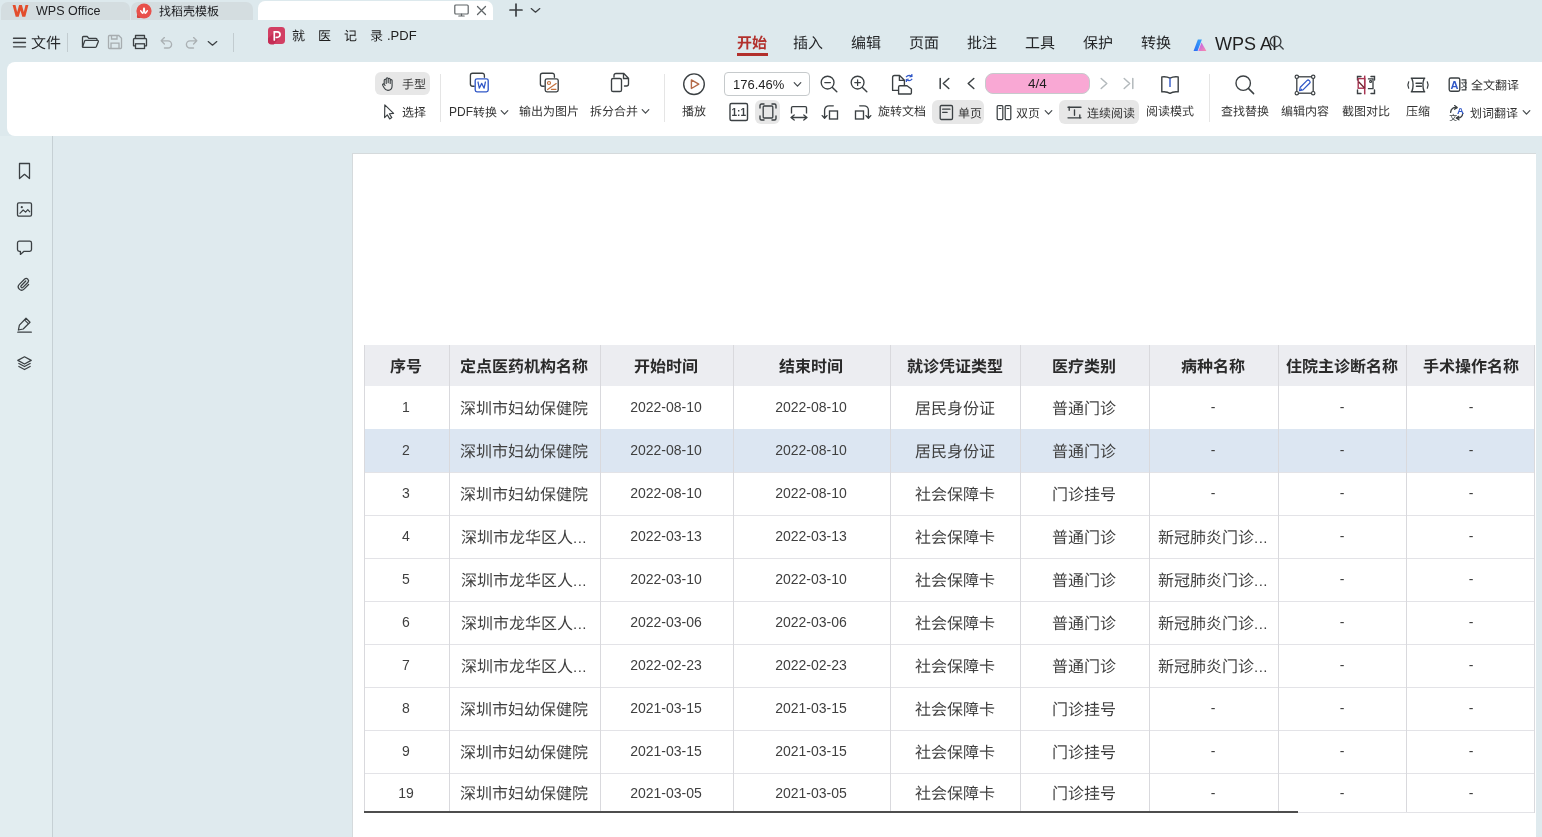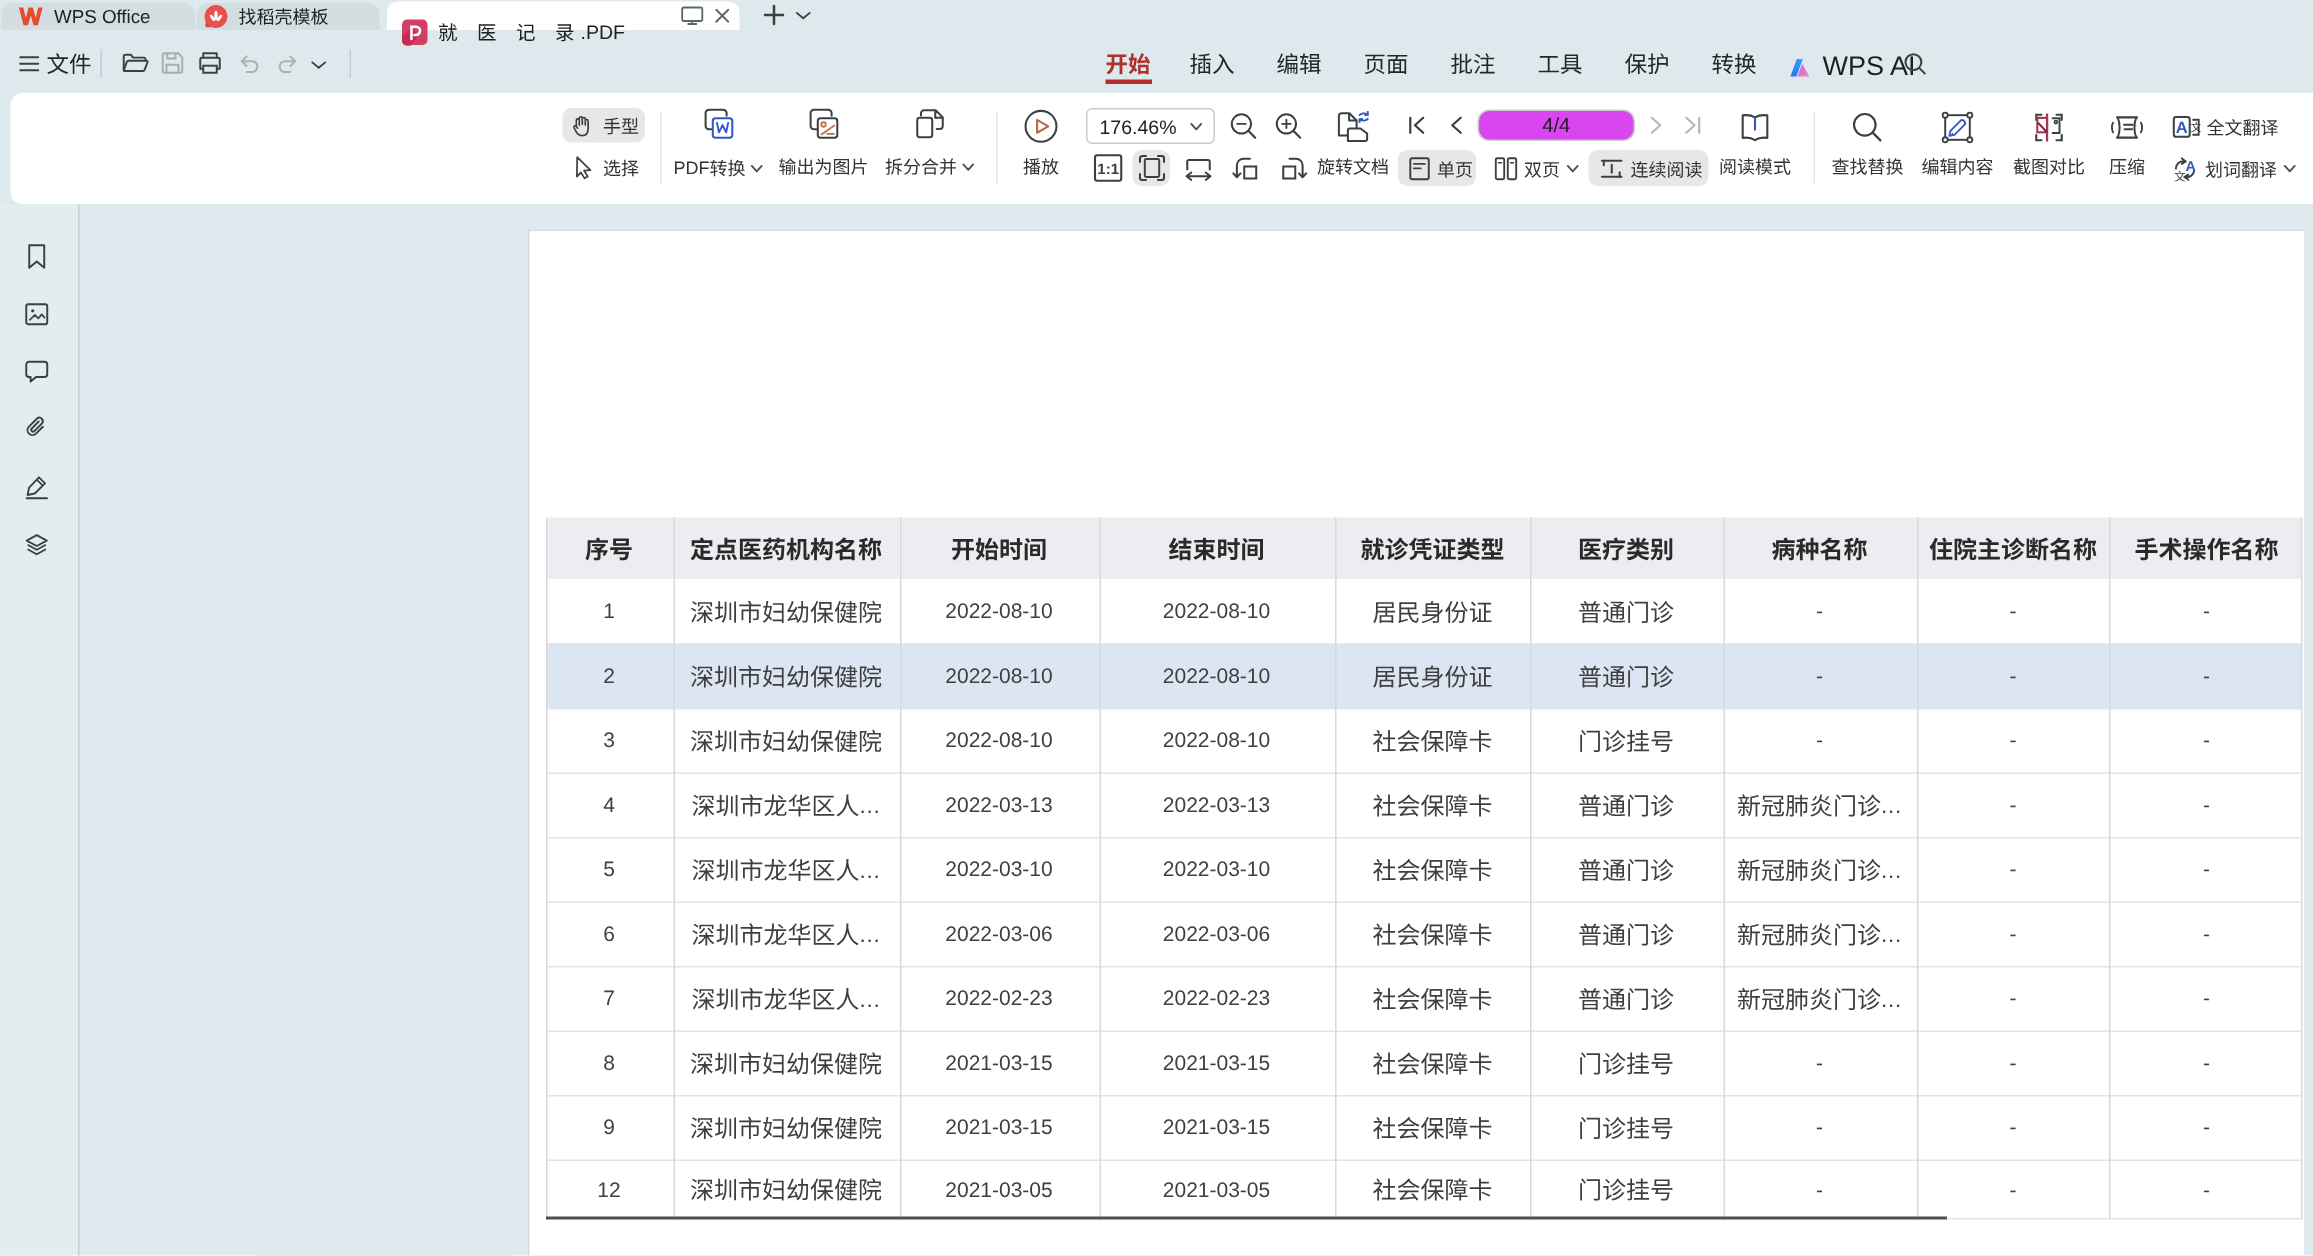--- a/index.html
+++ b/index.html
@@ -31,21 +31,21 @@
           <use href="#g0r" x="0"></use>
           <use href="#g1r" x="1000"></use>
           <use href="#g2r" x="2000"></use>
           <use href="#g3r" x="3000"></use>
           <use href="#g4r" x="4000"></use>
         </g>
       </svg>
     </span>
   </div>
 <div class="abs" style="left:258px;top:1px;width:235px;height:19px;background:#fff;border-radius:7px 7px 0 0"></div>
-<div class="abs row" style="left:267px;top:3px;height:36px">
+<div class="abs row" style="left:267px;top:17px;height:36px">
     <svg width="19" height="19" viewBox="0 0 19 19" fill="none" style="">
       <rect x="1" y="1" width="17" height="17" rx="3.4" fill="#d23f63"></rect>
       <path d="M1 12.5 l6.2-5.8 5.2 4.6 -5.6 7.2 H4.4 A3.4 3.4 0 0 1 1 15.1 Z" fill="#c52d55"></path>
       <path d="M7.3 14 V5.8 h3 a2.75 2.75 0 0 1 0 5.5 H9.3" stroke="#fff" stroke-width="1.7" fill="none" stroke-linecap="round"></path>
     </svg>
     <span style="margin-left:6px;margin-top:1px">
       <svg class="zht" width="104" height="13" style="">
         <g transform="translate(0,11.44) scale(0.013000,-0.013000)" fill="#1f1f1f">
           <use href="#g5r" x="0"></use>
           <use href="#g6r" x="2000"></use>
@@ -392,21 +392,21 @@
 <div class="abs" style="left:938px;top:76px">
     <svg width="13" height="15" viewBox="0 0 13 15" fill="none" style="">
       <path d="M2.2 2.5 v10 M10.8 2.5 L5.3 7.5 L10.8 12.5" stroke="#3b4043" stroke-width="1.5" fill="none" stroke-linejoin="round" stroke-linecap="round"></path>
     </svg>
   </div>
 <div class="abs" style="left:965px;top:76px">
     <svg width="11" height="15" viewBox="0 0 11 15" fill="none" style="">
       <path d="M8.8 2.5 L3.2 7.5 L8.8 12.5" stroke="#3b4043" stroke-width="1.5" fill="none" stroke-linejoin="round" stroke-linecap="round"></path>
     </svg>
   </div>
-<div class="abs" style="left:985px;top:73px;width:105px;height:21px;background:#d946ef;border:1px solid #c6cacc;border-radius:8px;text-align:center;font-size:13.5px;color:#1f1f1f;line-height:19px">4/4</div>
+<div class="abs" style="left:985px;top:73px;width:105px;height:21px;background:#f9a8d4;border:1px solid #c6cacc;border-radius:8px;text-align:center;font-size:13.5px;color:#1f1f1f;line-height:19px">4/4</div>
 <div class="abs" style="left:1099px;top:76px">
     <svg width="11" height="15" viewBox="0 0 11 15" fill="none" style="">
       <path d="M2.2 2.5 L7.8 7.5 L2.2 12.5" stroke="#b3b9bc" stroke-width="1.5" fill="none" stroke-linejoin="round" stroke-linecap="round"></path>
     </svg>
   </div>
 <div class="abs" style="left:1122px;top:76px">
     <svg width="13" height="15" viewBox="0 0 13 15" fill="none" style="">
       <path d="M10.8 2.5 v10 M2.2 2.5 L7.7 7.5 L2.2 12.5" stroke="#b3b9bc" stroke-width="1.5" fill="none" stroke-linejoin="round" stroke-linecap="round"></path>
     </svg>
   </div>
@@ -1154,21 +1154,21 @@
         <use href="#g112r" x="1000"></use>
         <use href="#g117r" x="2000"></use>
         <use href="#g118r" x="3000"></use>
       </g>
     </svg>
   </div>
 <div class="abs" style="left:1213px;top:730px;width:120px;height:43px;line-height:43px;text-align:center;font-size:14px;font-weight:normal;color:#3f3f3f;transform:translateX(-50%)">-</div>
 <div class="abs" style="left:1342px;top:730px;width:120px;height:43px;line-height:43px;text-align:center;font-size:14px;font-weight:normal;color:#3f3f3f;transform:translateX(-50%)">-</div>
 <div class="abs" style="left:1471px;top:730px;width:120px;height:43px;line-height:43px;text-align:center;font-size:14px;font-weight:normal;color:#3f3f3f;transform:translateX(-50%)">-</div>
 <div class="abs" style="left:364px;top:773px;width:1170px;height:1px;background:#e3e3e7"></div>
-<div class="abs" style="left:406px;top:773px;width:120px;height:40px;line-height:40px;text-align:center;font-size:14px;font-weight:normal;color:#3f3f3f;transform:translateX(-50%)">12</div>
+<div class="abs" style="left:406px;top:773px;width:120px;height:40px;line-height:40px;text-align:center;font-size:14px;font-weight:normal;color:#3f3f3f;transform:translateX(-50%)">19</div>
 <div class="abs row" style="left:524px;top:773px;height:40px;transform:translateX(-50%)">
     <svg class="zht" width="128" height="16" style="">
       <g transform="translate(0,14.08) scale(0.016000,-0.016000)" fill="#3f3f3f">
         <use href="#g97r" x="0"></use>
         <use href="#g98r" x="1000"></use>
         <use href="#g99r" x="2000"></use>
         <use href="#g100r" x="3000"></use>
         <use href="#g101r" x="4000"></use>
         <use href="#g23r" x="5000"></use>
         <use href="#g102r" x="6000"></use>

